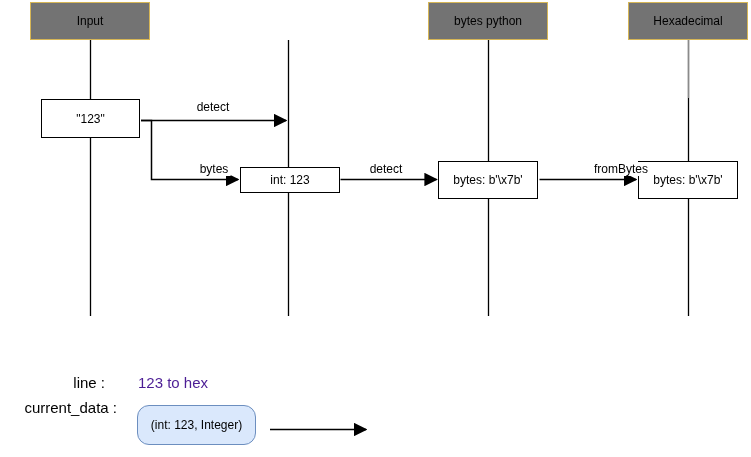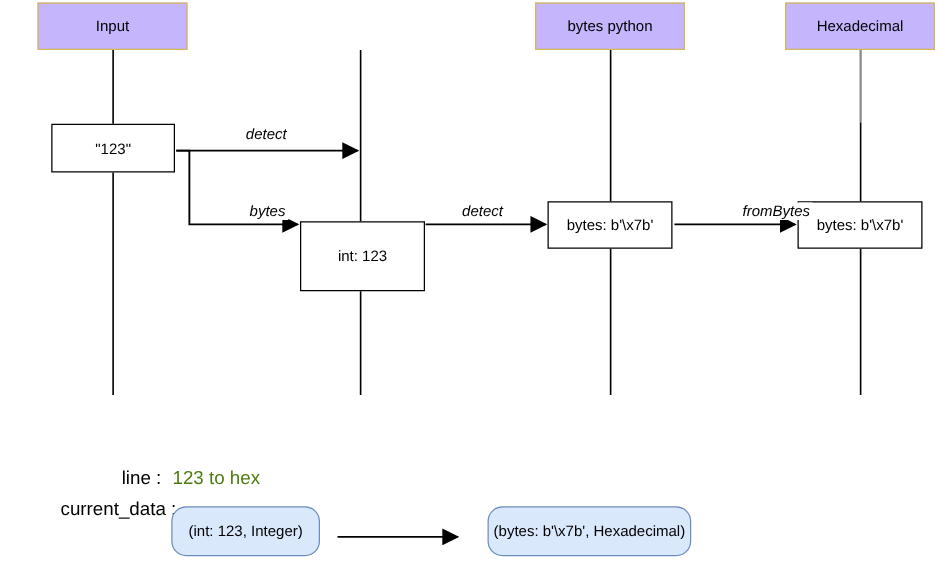--- a/index.html
+++ b/index.html
@@ -16,21 +16,21 @@
     left: 0; top: 0;
     width: 751px; height: 457px;
     z-index: 0;
   }
   .lane-header {
     position: absolute;
     top: 2px;
     width: 120px;
     height: 38px;
     box-sizing: border-box;
-    background: #c4b5fd;
+    background: #737373;
     border: 1.5px solid #D6B656;
     display: flex;
     align-items: center;
     justify-content: center;
     font-size: 12px;
     color: #000000;
     z-index: 2;
   }
   .node-box {
     position: absolute;
@@ -46,34 +46,32 @@
   }
   .edge-label {
     position: absolute;
     transform: translateX(-50%);
     font-size: 12px;
     color: #000000;
     white-space: nowrap;
     background: #ffffff;
     padding: 0 2px;
     z-index: 3;
-    font-style: italic;
   }
   .footer-label {
     position: absolute;
     font-size: 15px;
     color: #000000;
     white-space: nowrap;
     text-align: right;
-    padding-left: 24px;
   }
   .footer-value {
     position: absolute;
     font-size: 15px;
-    color: #4d7c0f;
+    color: #4c1d95;
     white-space: nowrap;
   }
   .state-pill {
     position: absolute;
     box-sizing: border-box;
     height: 40px;
     background: #DAE8FC;
     border: 1.5px solid #6C8EBF;
     border-radius: 12px;
     display: flex;
@@ -109,28 +107,27 @@
     <path d="M539.5 179.5 L636 179.5" fill="none" stroke="#000000" stroke-width="1.5" marker-end="url(#arrow)"></path>
 
     <path d="M270 429.5 L366 429.5" fill="none" stroke="#000000" stroke-width="1.5" marker-end="url(#arrow)"></path>
   </svg>
 
   <div class="lane-header" style="left:30px">Input</div>
   <div class="lane-header" style="left:628px">Hexadecimal</div>
   <div class="lane-header" style="left:428px">bytes python</div>
 
   <div class="node-box" style="left:41px;  top:99px;  width:99px;  height:39px">"123"</div>
-  <div class="node-box" style="left:240px; top:177px; width:100px; height:56px">int: 123</div>
+  <div class="node-box" style="left:240px; top:167px; width:100px; height:26px">int: 123</div>
   <div class="node-box" style="left:438px; top:161px; width:100px; height:38px">bytes: b'\x7b'</div>
   <div class="node-box" style="left:638px; top:161px; width:100px; height:38px">bytes: b'\x7b'</div>
 
   <div class="edge-label" style="left:213px; top:100px">detect</div>
   <div class="edge-label" style="left:214px; top:162px">bytes</div>
   <div class="edge-label" style="left:386px; top:162px">detect</div>
   <div class="edge-label" style="left:621px; top:162px">fromBytes</div>
 
   <div class="footer-label" style="left:0; width:105px; top:374px">line :</div>
   <div class="footer-value" style="left:138px; top:374px">123 to hex</div>
   <div class="footer-label" style="left:0; width:117px; top:399px">current_data :</div>
   <div class="state-pill" style="left:137px; top:405px; width:119px">(int: 123, Integer)</div>
-  <div class="state-pill" style="left:390px; top:405px; width:163px">(bytes: b'\x7b', Hexadecimal)</div>
 
 </div>
 
 </body></html>

